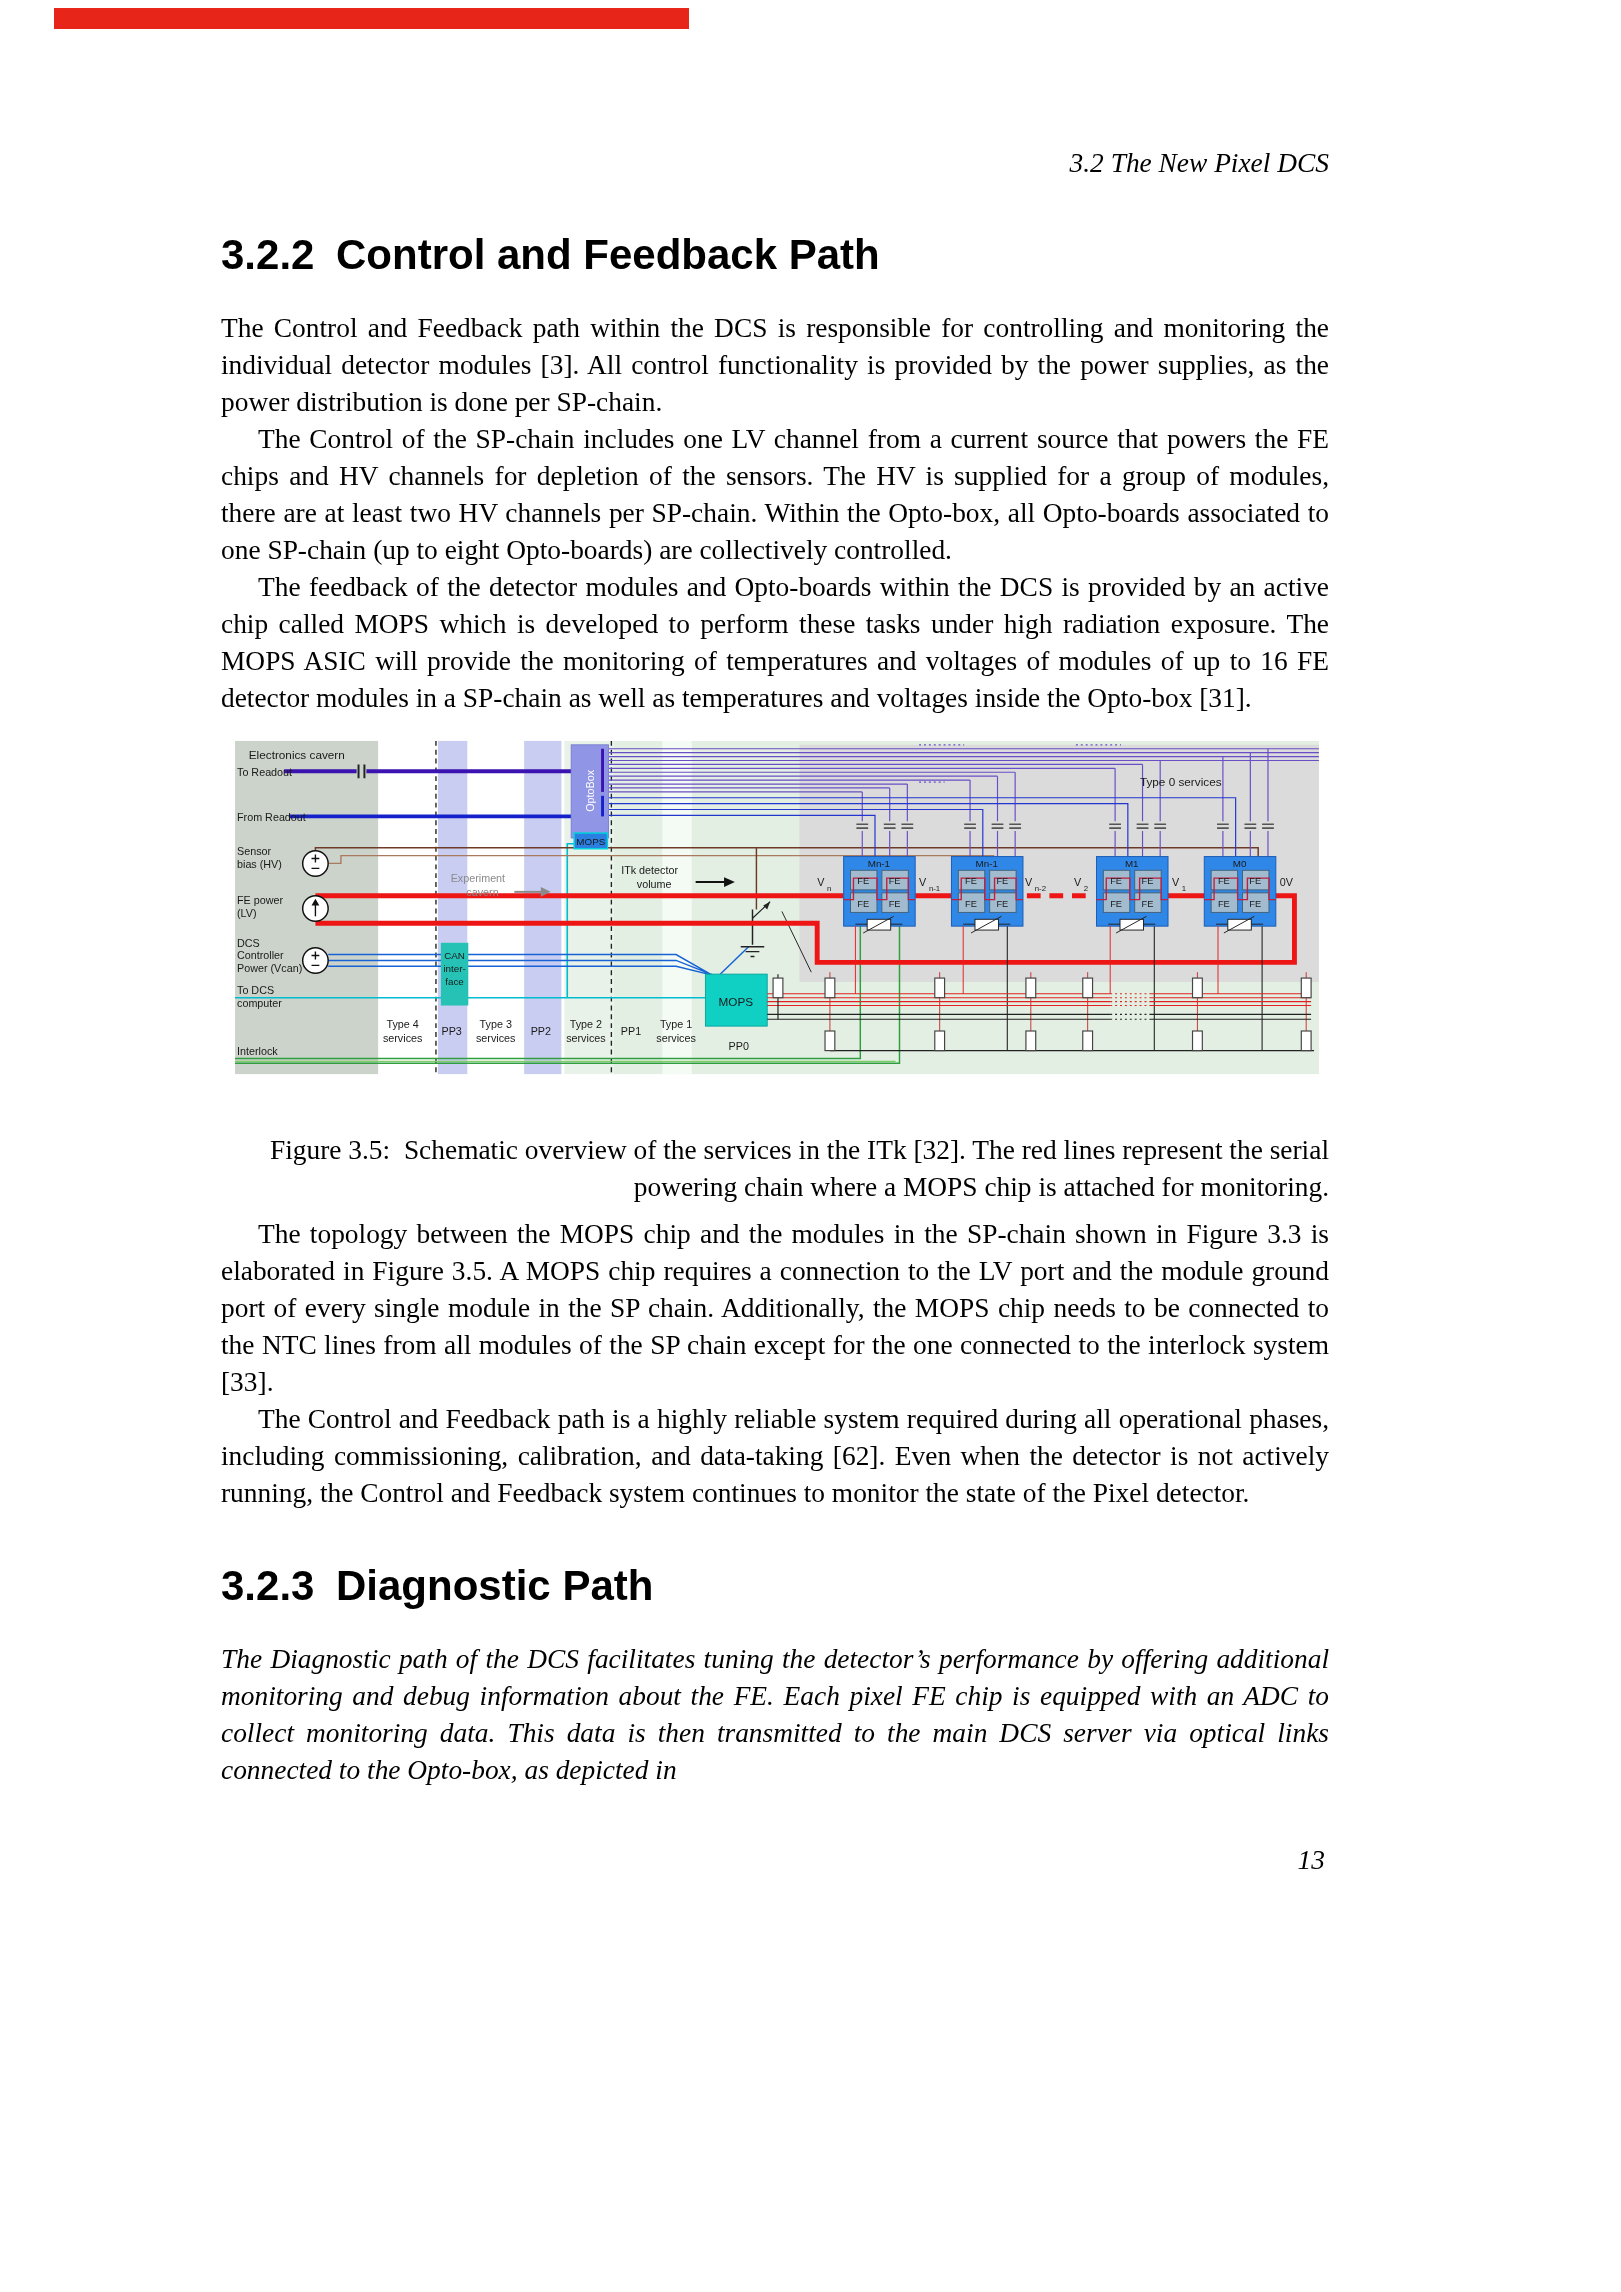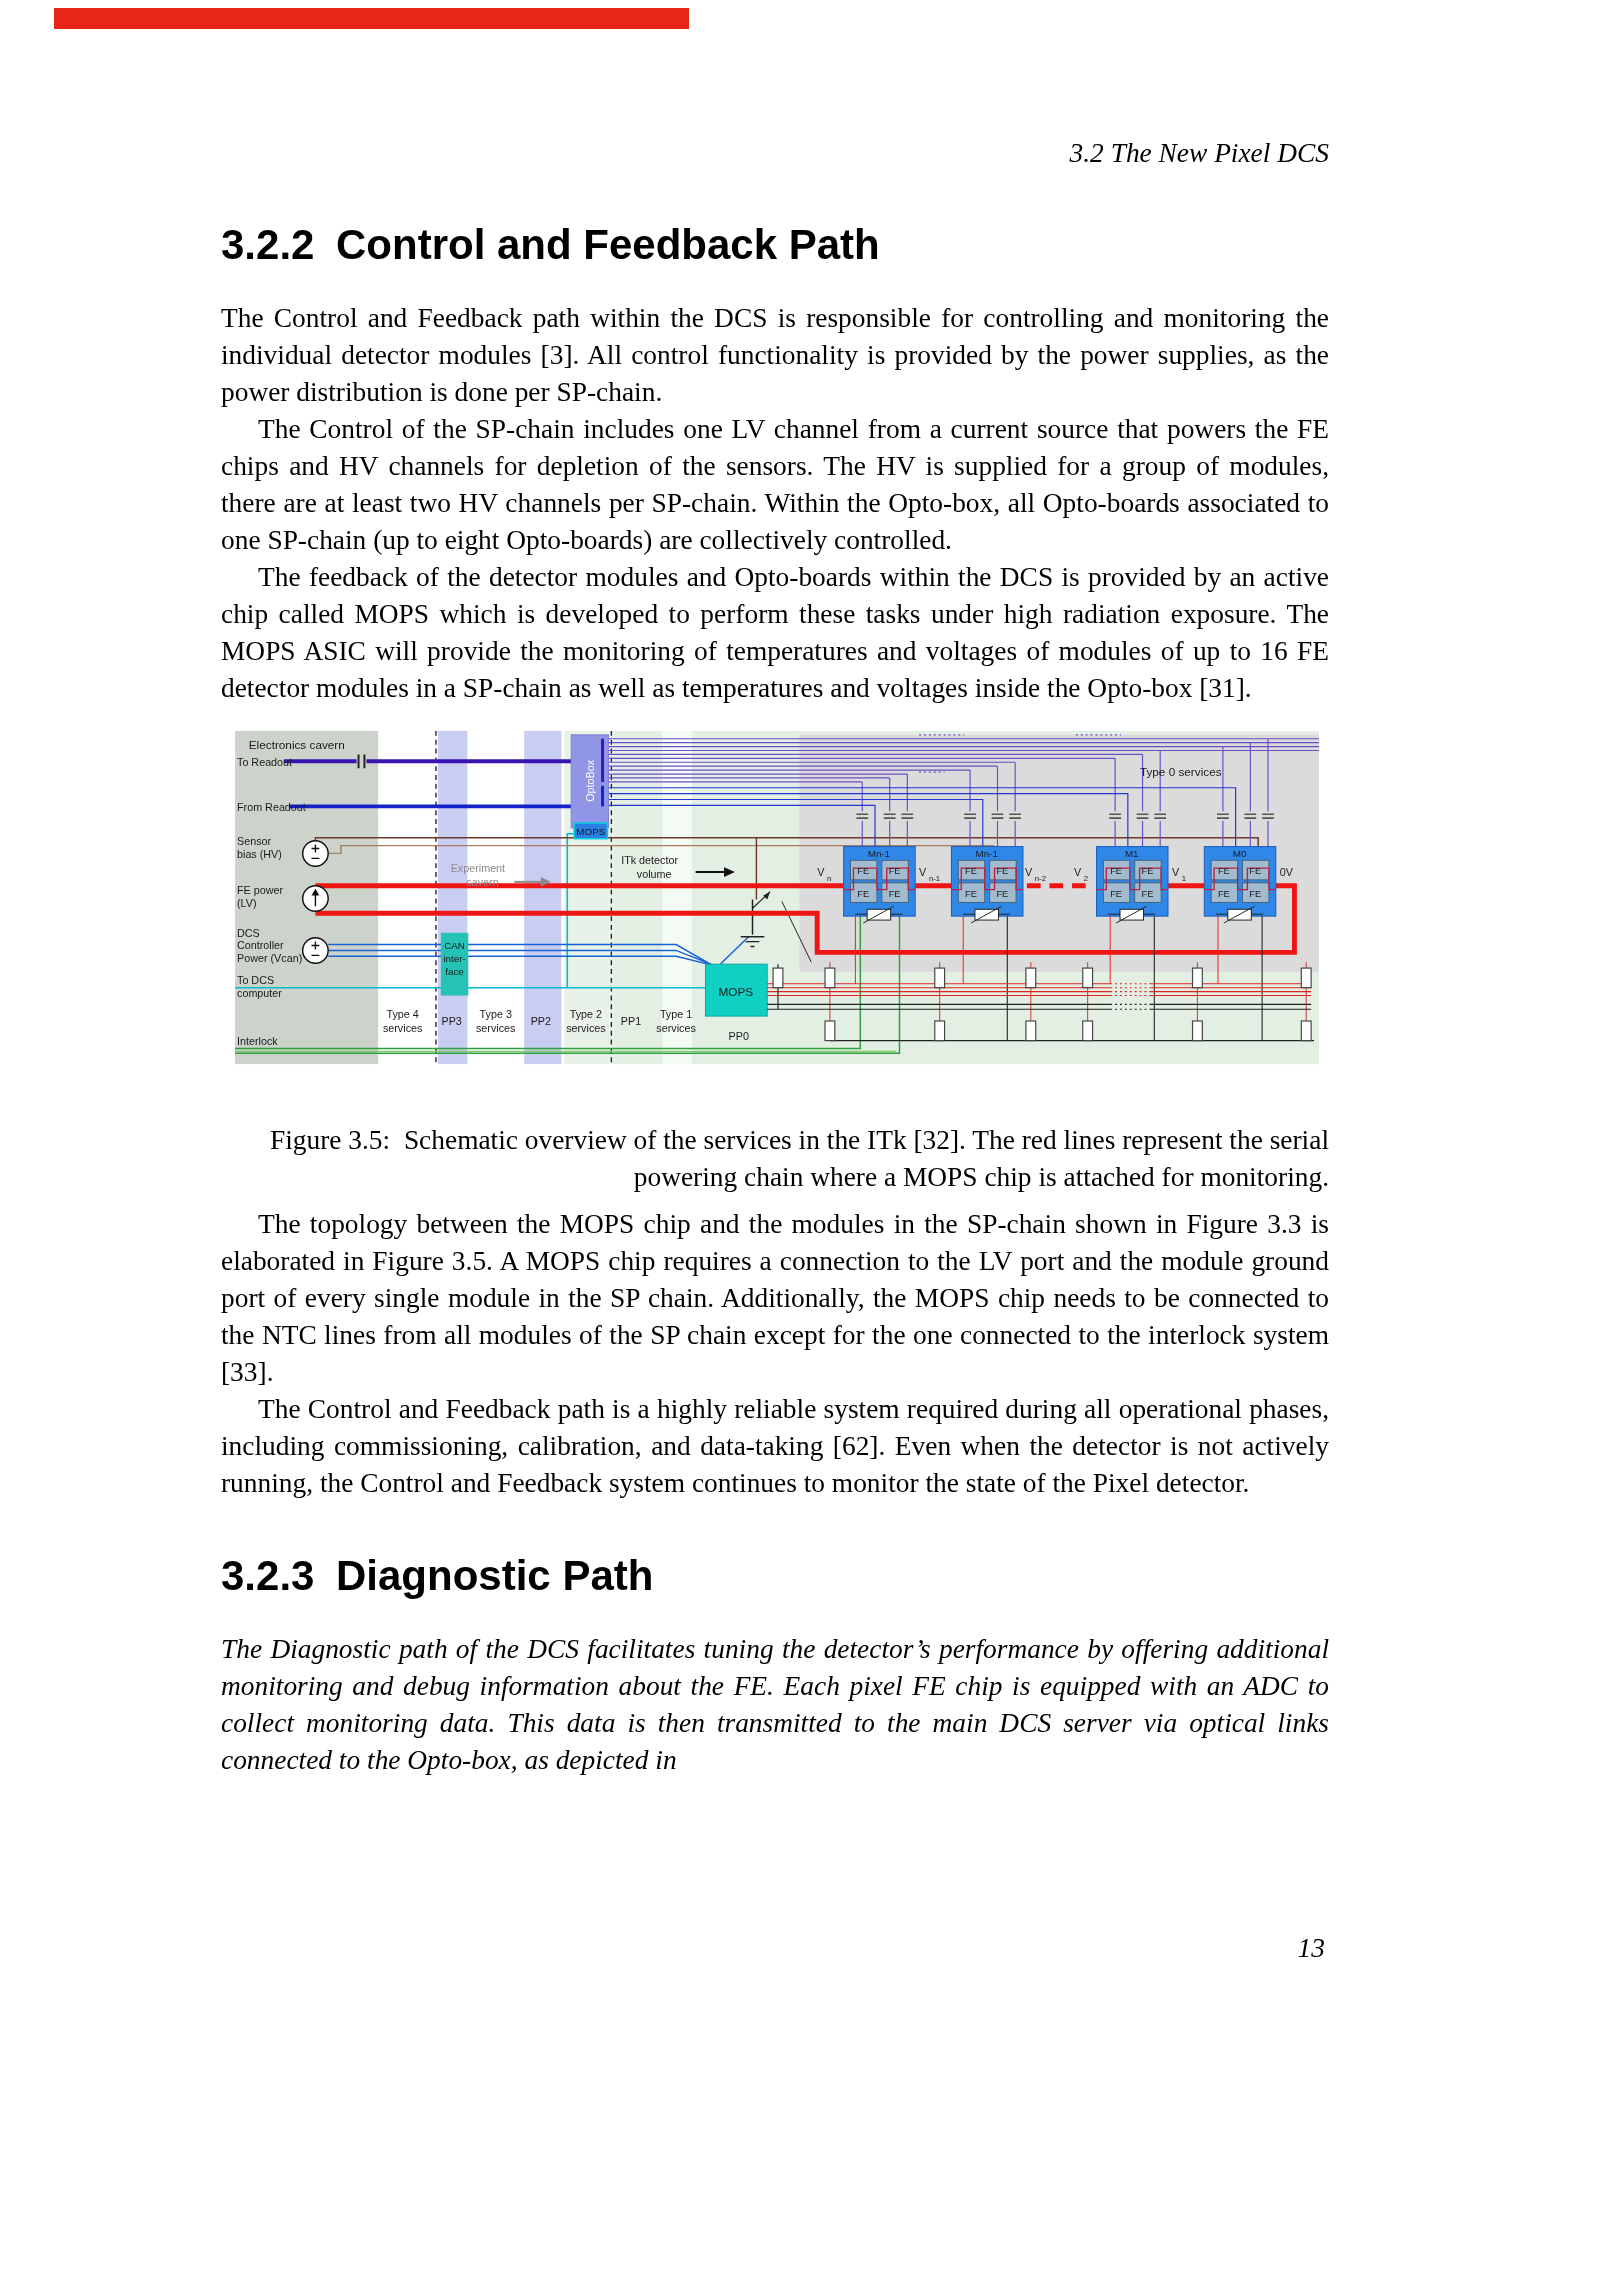--- a/index.html
+++ b/index.html
@@ -1,33 +1,33 @@
 <!DOCTYPE html>
 <html><head>
 <meta charset="utf-8">
 <style>
   html,body{margin:0;padding:0;background:#ffffff;}
   .page{position:relative;width:1621px;height:2293px;background:#ffffff;overflow:hidden;
         font-family:"Liberation Serif","DejaVu Serif",serif;color:#000;}
   .redbar-svg{position:absolute;left:54px;top:7.8px;}
-  .content{position:absolute;left:221px;top:0;width:1108px;}
+  .content{position:absolute;left:221px;top:10px;width:1108px;}
   .runhead{margin:137px 0 0 0;text-align:right;font-style:italic;font-size:27.4px;line-height:32px;}
   h2{font-family:"Liberation Sans","DejaVu Sans",sans-serif;font-weight:bold;font-size:42px;
      line-height:37px;margin:0;color:#000;}
   .h-322{margin-top:57px;}
   .h-323{margin-top:55px;}
   h2 .hnum{margin-right:21.6px;}
   p{font-size:27.4px;line-height:37px;text-align:justify;margin:0;}
   .first{margin-top:37px;}
   .indent{text-indent:37px;}
   .figwrap{margin-top:19.6px;margin-left:12px;width:1088px;height:343px;}
   .caption{margin-top:52px;padding-left:147px;text-indent:-147px;font-size:27.4px;line-height:37px;text-align:right;}
   .p4{margin-top:10px;}
   .p6{margin-top:37px;font-style:italic;}
-  .pagenum{position:absolute;top:1933px;right:296px;font-style:italic;font-size:27.4px;}
+  .pagenum{position:absolute;top:1845px;right:296px;font-style:italic;font-size:27.4px;}
   
   text{font-family:"Liberation Sans","DejaVu Sans",sans-serif;fill:#1a1a1a;}
   .t11{font-size:11px;} .t10{font-size:10px;} .t12{font-size:12px;} .t9{font-size:9.5px;}
   .mid{text-anchor:middle;} .wht{fill:#ffffff;} .gry{fill:#8a8a8a;} .sub{font-size:8px;}
 </style>
 </head>
 <body>
 
 <div class="page">
 

